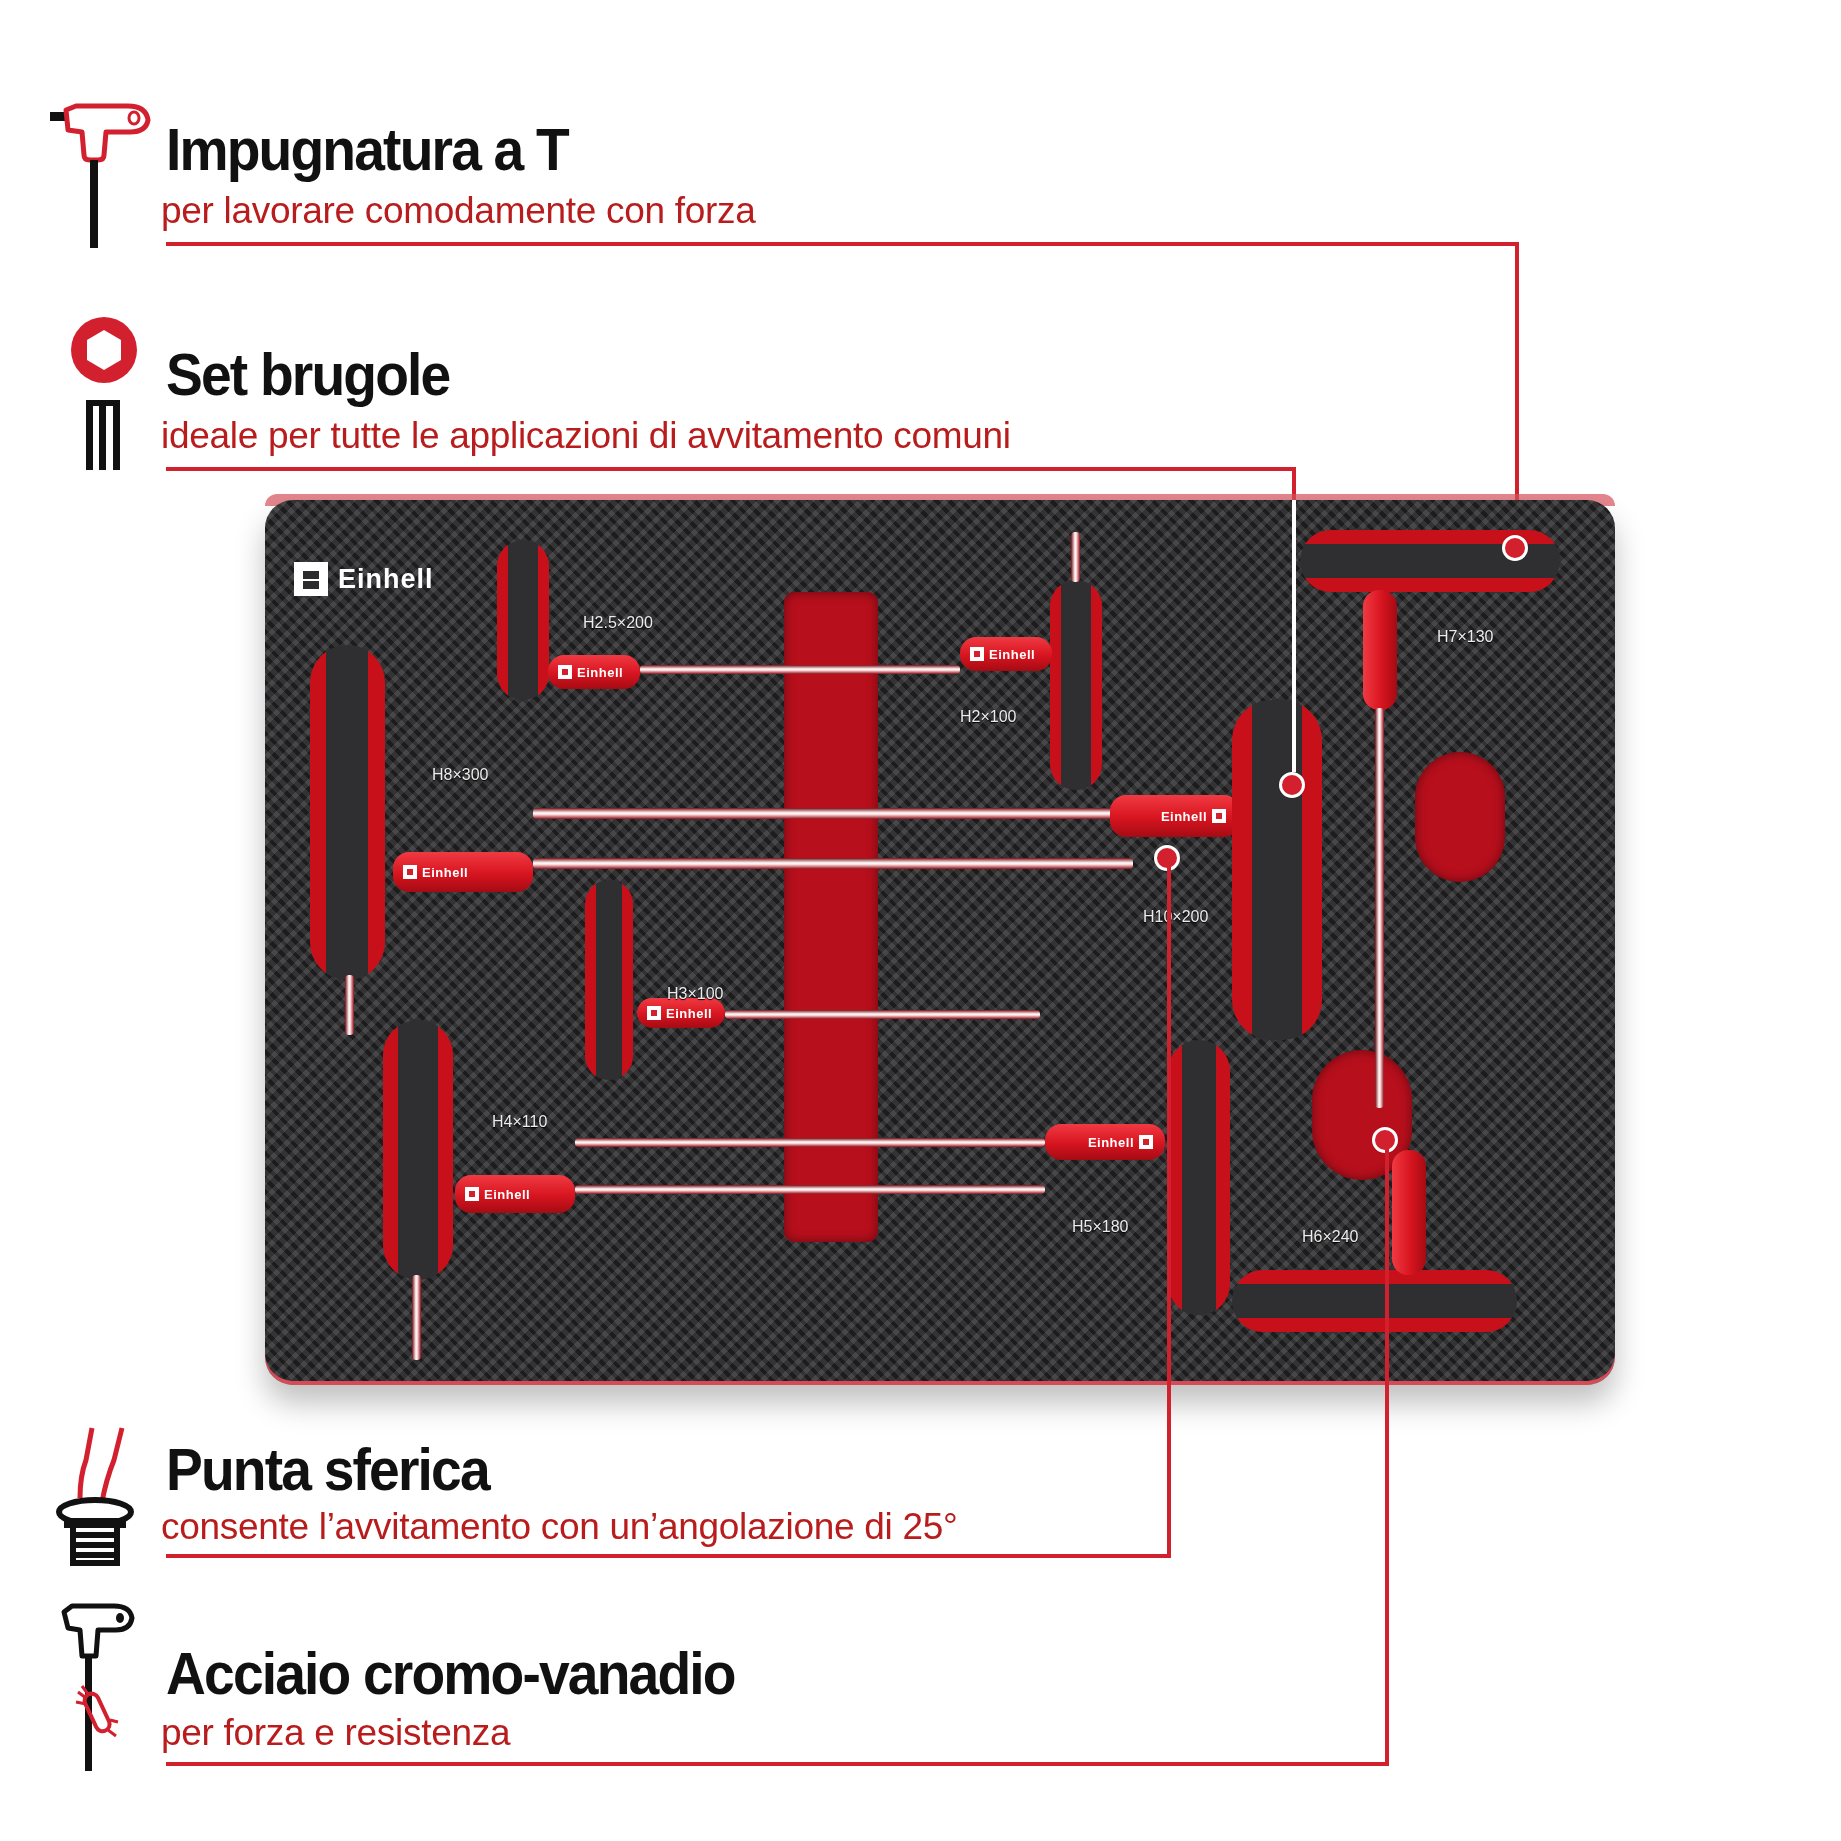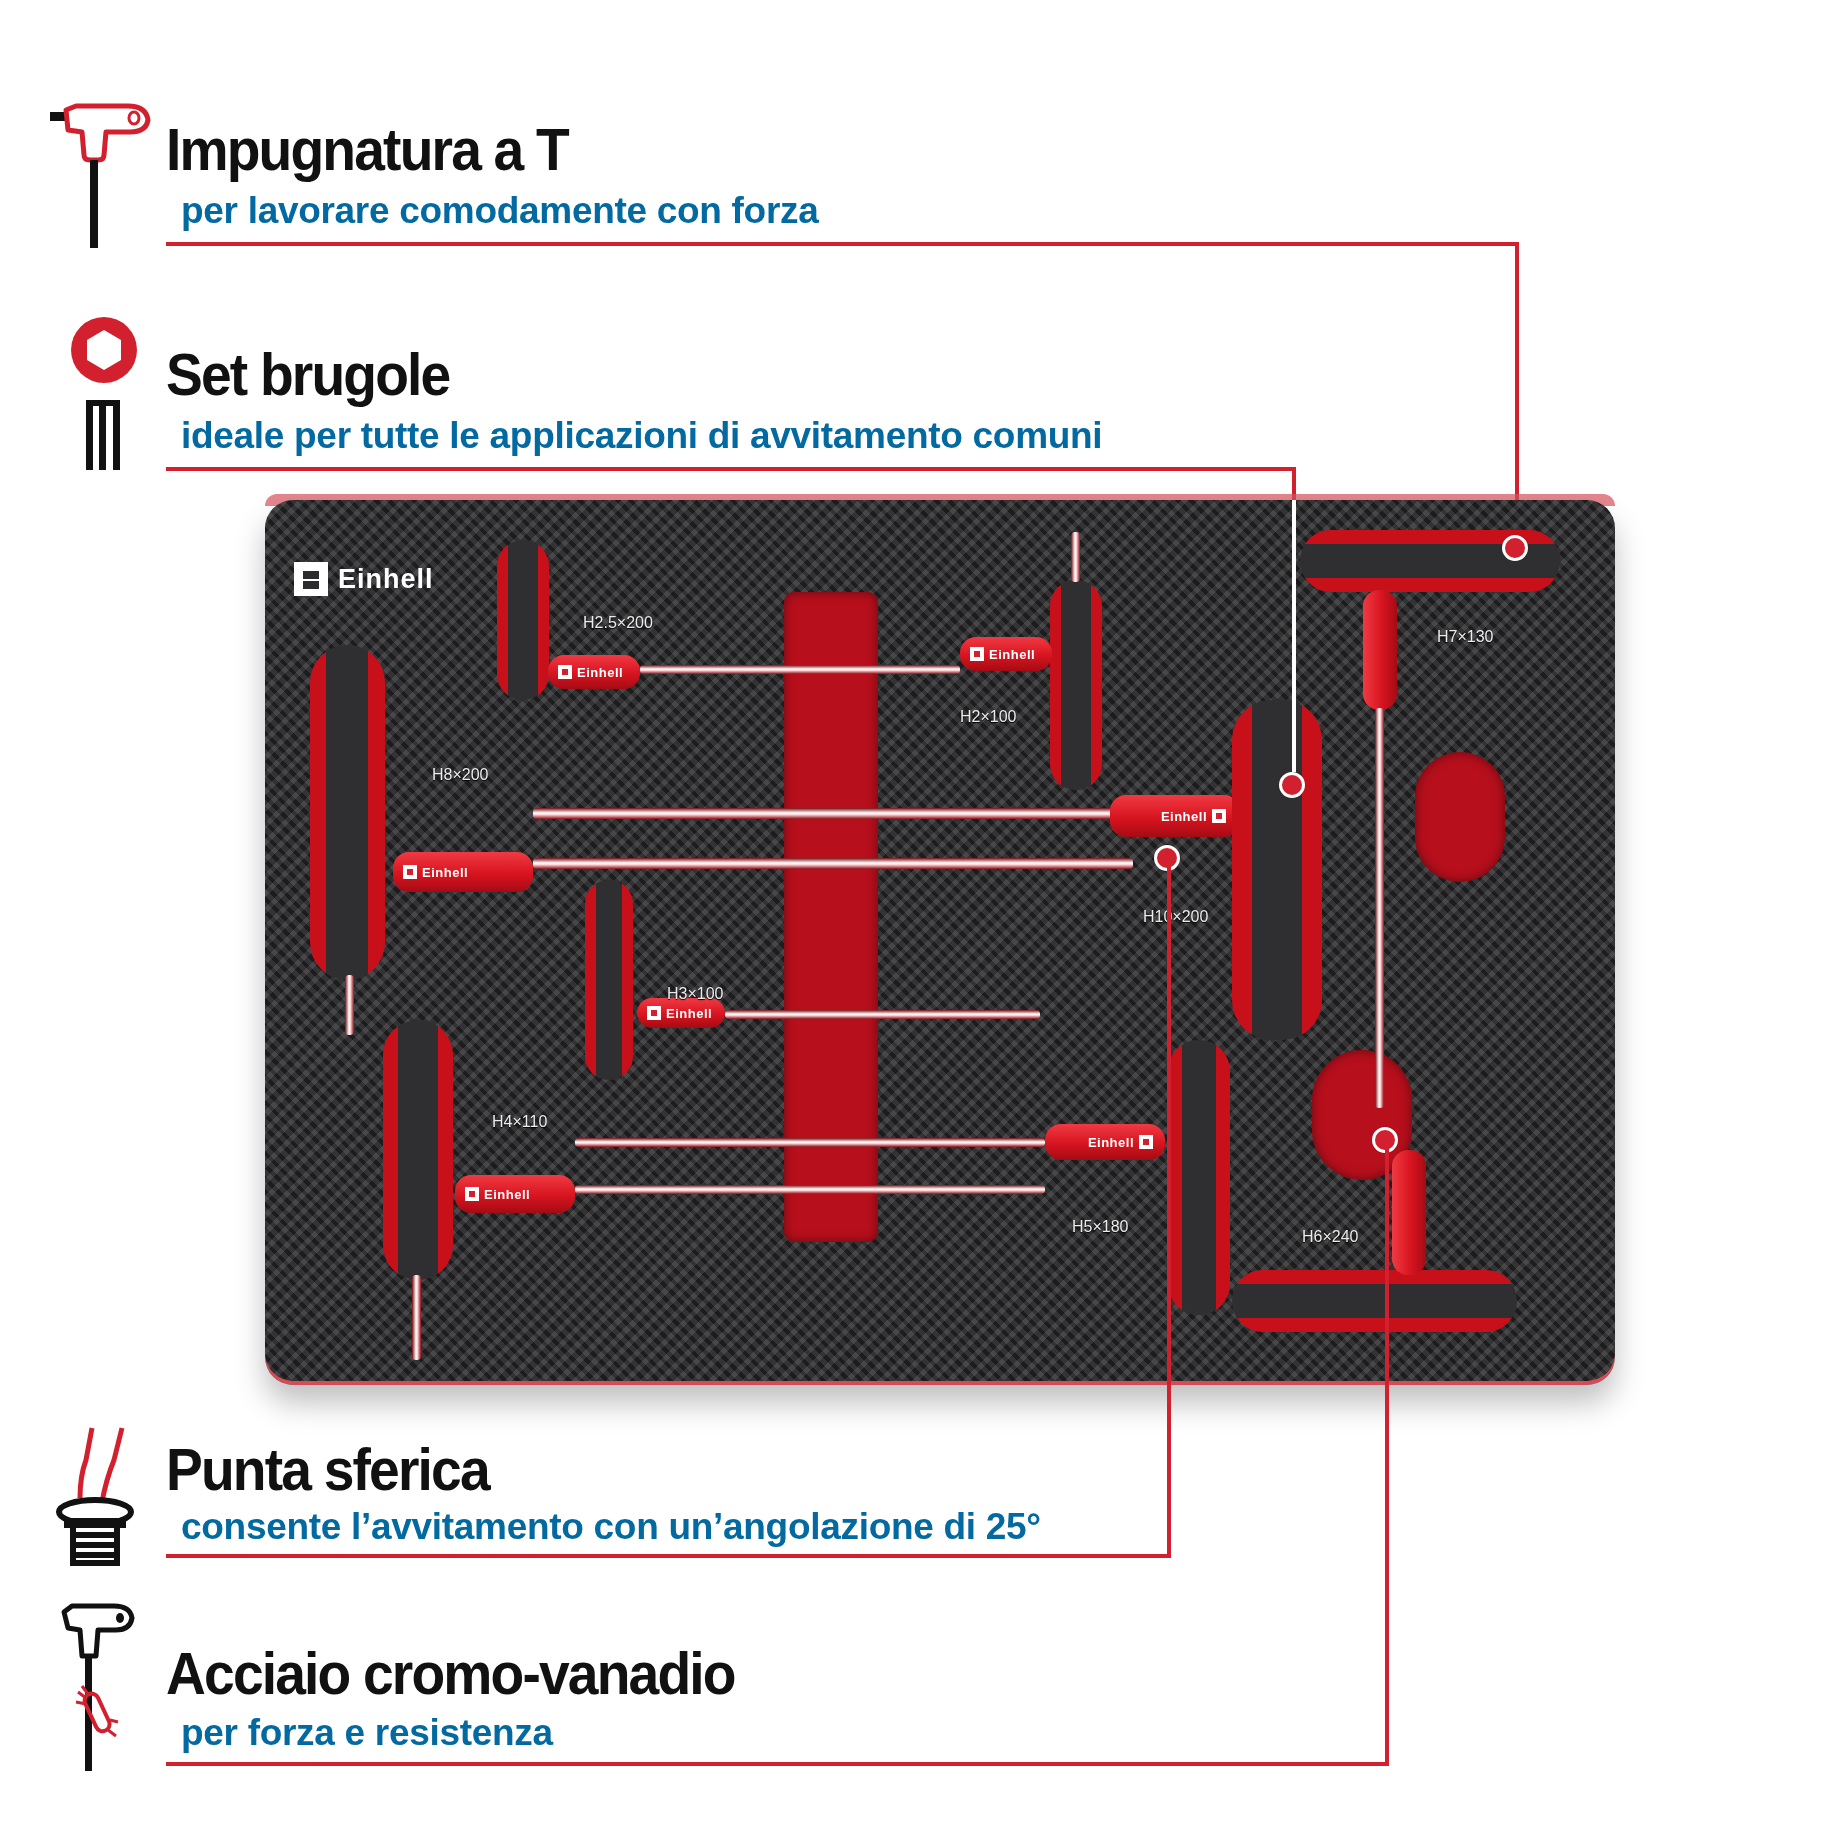--- a/index.html
+++ b/index.html
@@ -4,21 +4,21 @@
 <style>
   html, body { margin:0; padding:0; background:#ffffff; }
   body { width:1841px; height:1841px; position:relative; overflow:hidden;
          font-family:"Liberation Sans", "DejaVu Sans", sans-serif; }
 
   .callout { position:absolute; left:0; width:1841px; }
   .icon { position:absolute; }
   .title { position:absolute; left:166px; font-weight:700; color:#111111;
            font-size:60px; letter-spacing:-2px; line-height:1; white-space:nowrap;
            transform:scaleX(0.92); transform-origin:left center; }
-  .subtitle { position:absolute; left:181px; font-weight:700; color:#0369a1;
+  .subtitle { position:absolute; left:161px; font-weight:400; color:#b91c1c;
               font-size:37px; letter-spacing:-0.3px; line-height:1; white-space:nowrap; }
 
   .hline { position:absolute; height:4px; background:#d3202f; }
   .vline { position:absolute; width:4px; background:#d3202f; }
   .dot { position:absolute; width:26px; height:26px; border-radius:50%;
          background:#d3202f; border:3px solid #ffffff; box-sizing:border-box;
          box-shadow:0 0 0 1px rgba(0,0,0,0.05); }
   .dot-stem { position:absolute; width:4px; background:#ffffff; }
 
   
@@ -130,21 +130,21 @@
   <div class="handle" style="left:310px;top:645px;width:75px;height:335px;"></div>
   <div class="vshaft" style="left:345px;top:975px;height:60px;"></div>
   <div class="grip-h" style="left:393px;top:852px;width:140px;height:40px;">
     <span class="brand-chip">
         <span class="sq"></span>
         <span>Einhell</span>
       </span>
   </div>
   <div class="shaft" style="left:533px;top:808px;width:580px;height:11px;"></div>
   <div class="shaft" style="left:533px;top:858px;width:600px;height:11px;"></div>
-  <div class="size-label" style="left:432px;top:766px">H8×200</div>
+  <div class="size-label" style="left:432px;top:766px">H8×300</div>
 
   <div class="grip-h" style="left:1110px;top:795px;width:130px;height:42px;justify-content:flex-end;padding-right:14px;">
     <span class="brand-chip">
         <span>Einhell</span>
         <span class="sq"></span>
       </span>
   </div>
   <div class="handle" style="left:1232px;top:700px;width:90px;height:340px;"></div>
   <div class="size-label" style="left:1143px;top:908px">H10×200</div>
 

